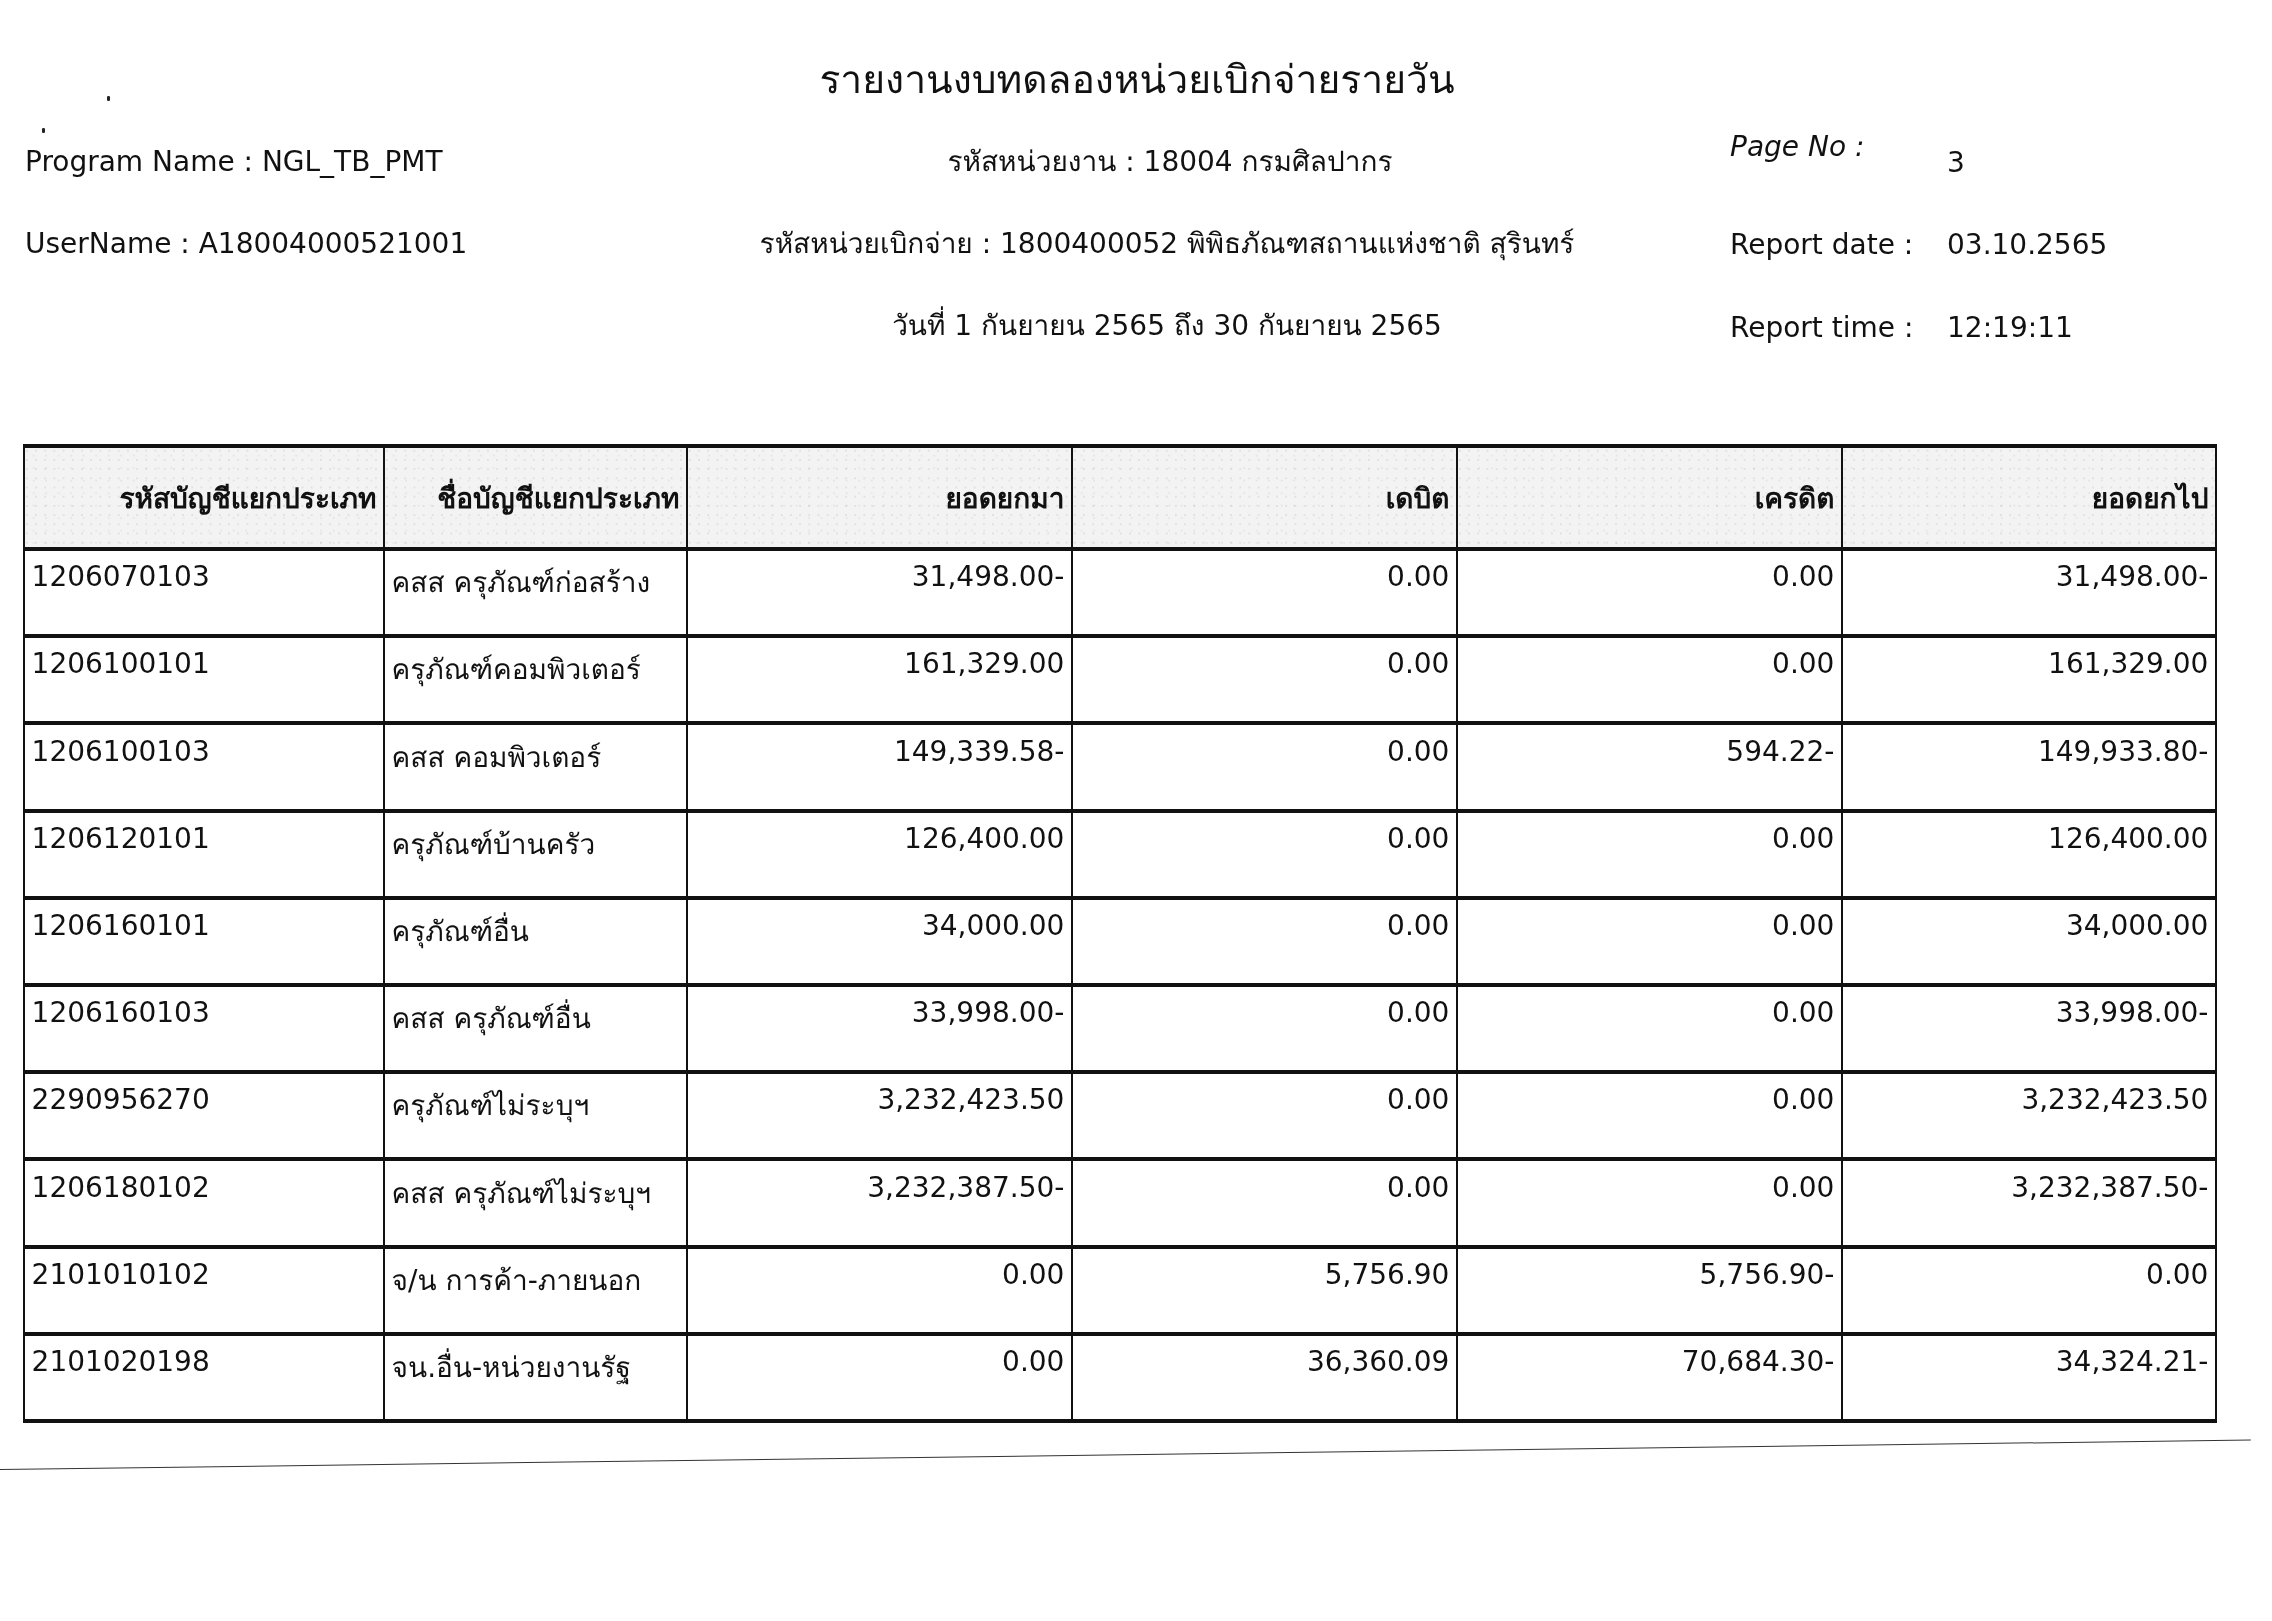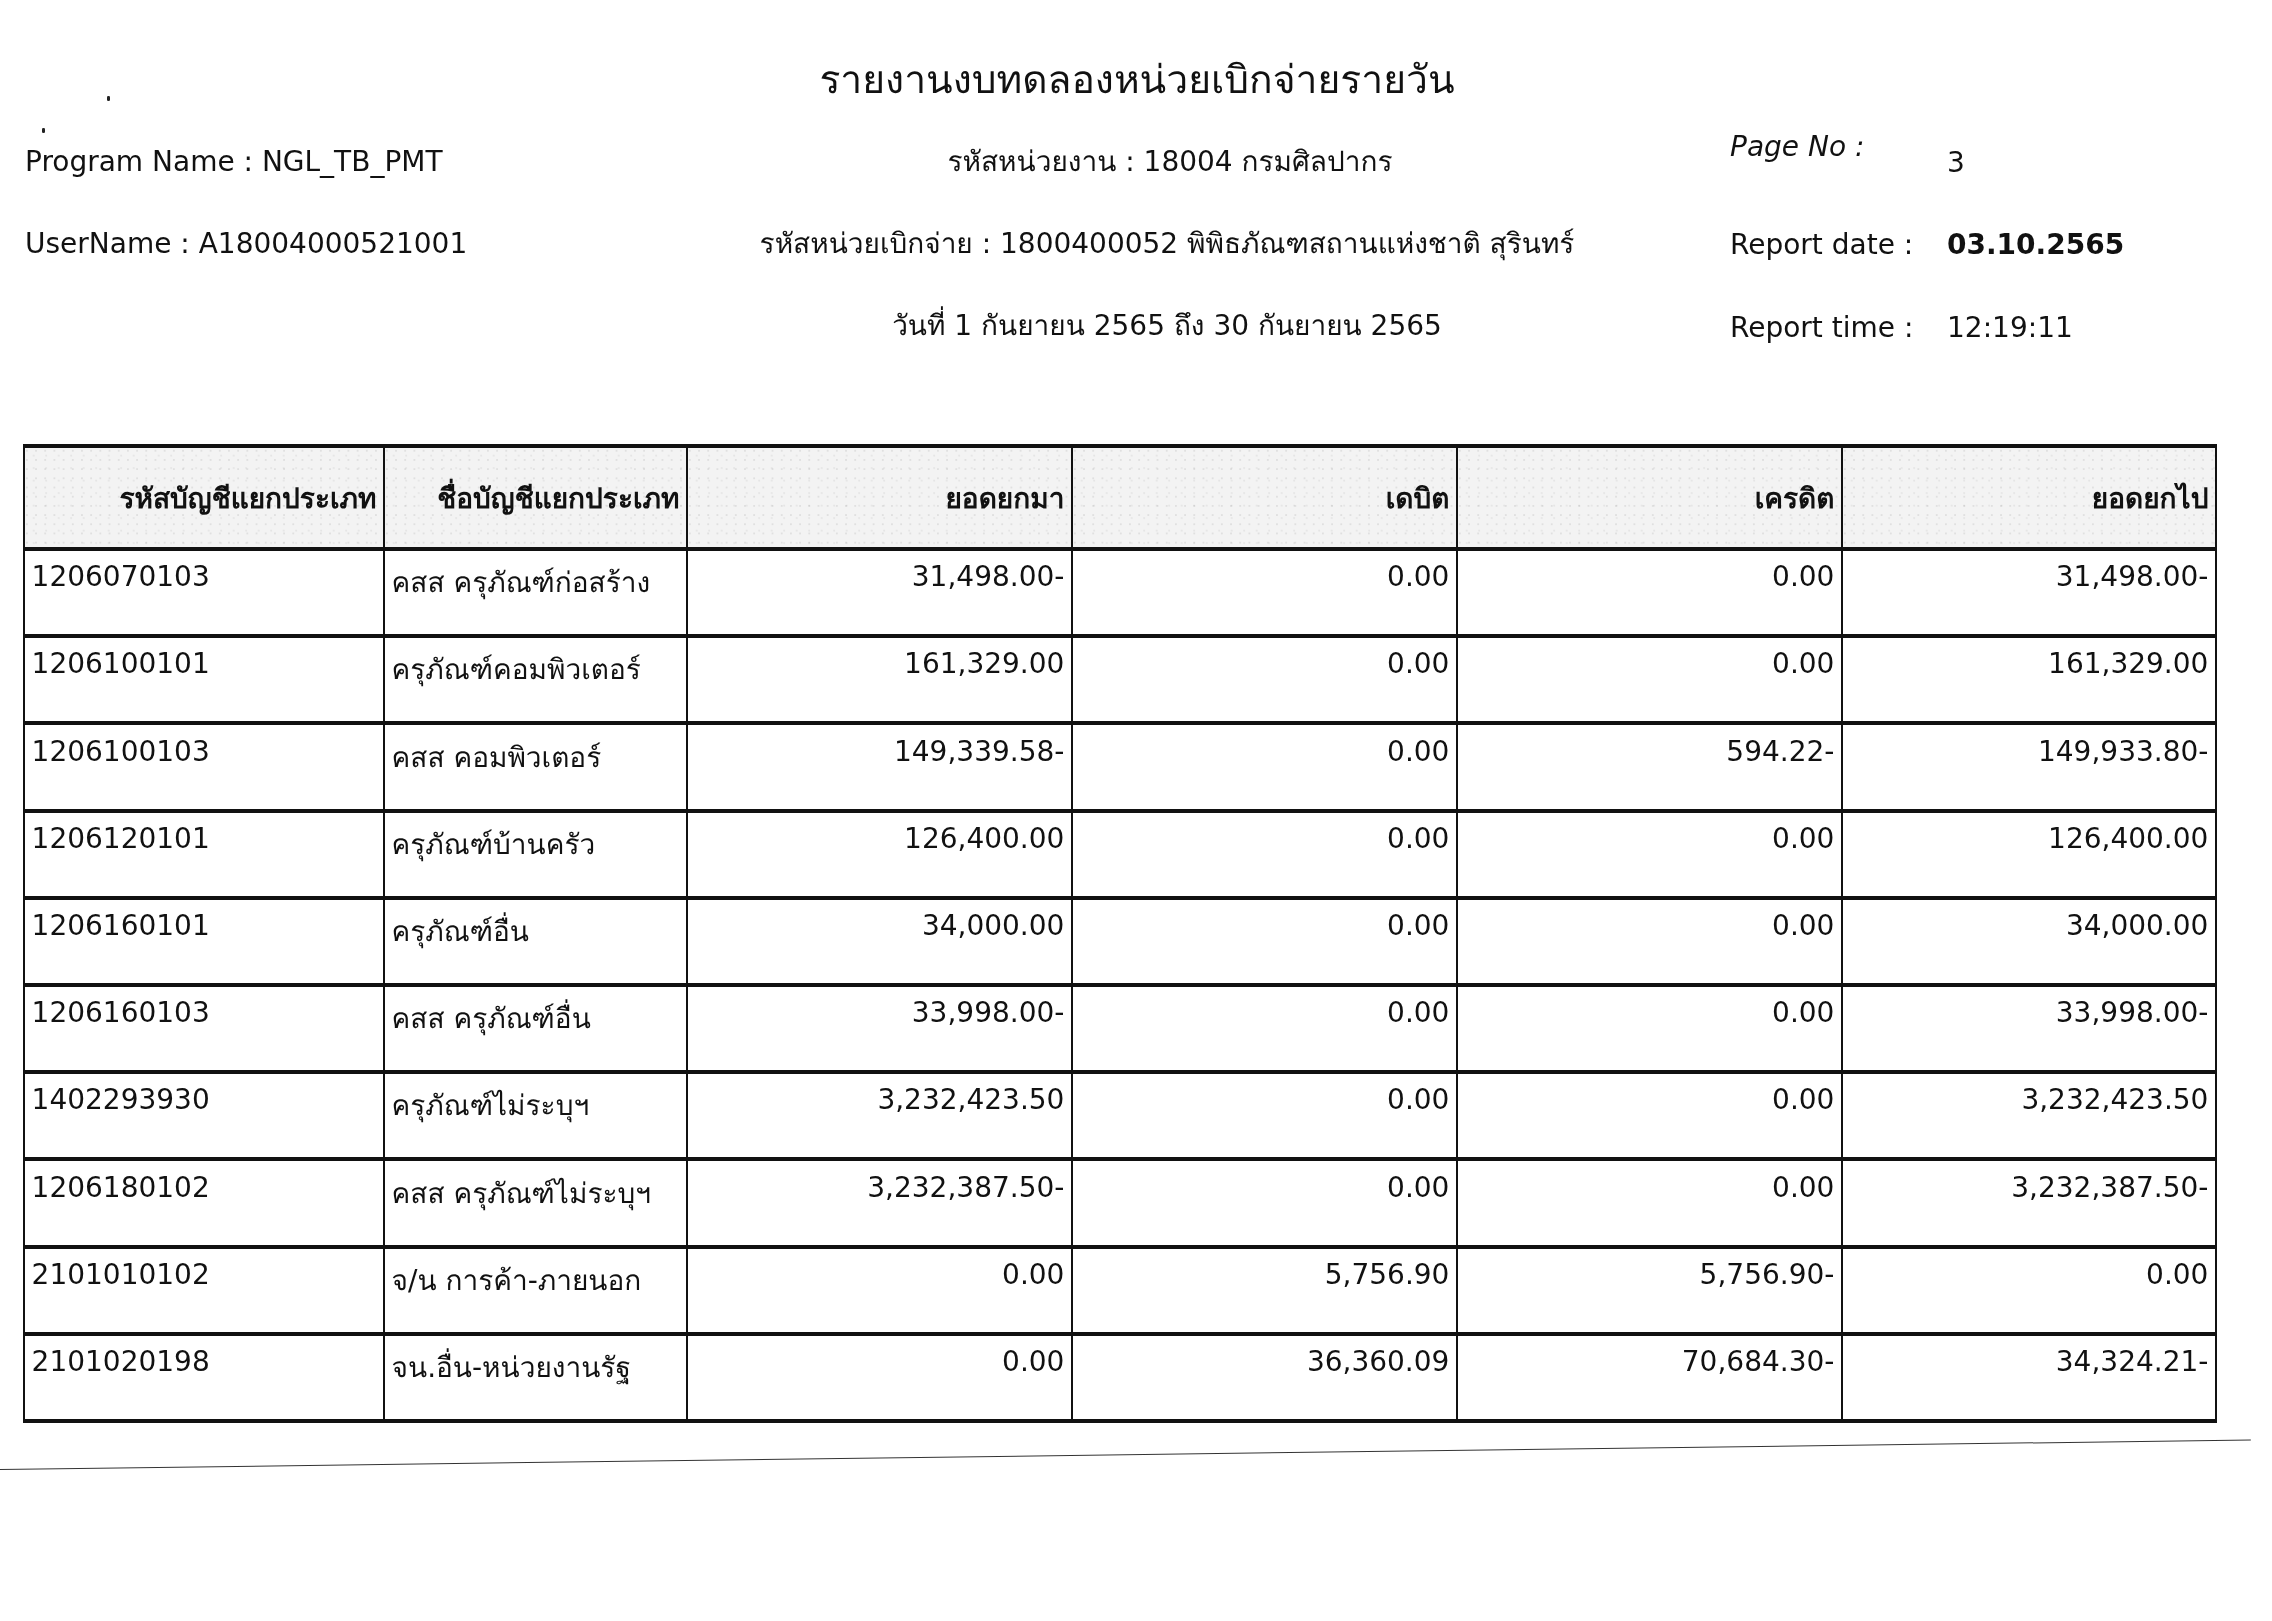--- a/index.html
+++ b/index.html
@@ -53,21 +53,21 @@
 <div class="abs hdr-text" style="left:25px; top:145px;">Program Name : NGL_TB_PMT</div>
 <div class="abs hdr-text" style="left:25px; top:227px;">UserName : A18004000521001</div>
 
 <div class="abs hdr-text center" style="left:1170px; top:145px;">รหัสหน่วยงาน : 18004 กรมศิลปากร</div>
 <div class="abs hdr-text center" style="left:1167px; top:227px;">รหัสหน่วยเบิกจ่าย : 1800400052 พิพิธภัณฑสถานแห่งชาติ สุรินทร์</div>
 <div class="abs hdr-text center" style="left:1167px; top:309px;">วันที่ 1 กันยายน 2565 ถึง 30 กันยายน 2565</div>
 
 <div class="abs hdr-text" style="left:1730px; top:130px;font-style:italic;">Page No :</div>
 <div class="abs hdr-text" style="left:1947px; top:146px;">3</div>
 <div class="abs hdr-text" style="left:1730px; top:228px;">Report date :</div>
-<div class="abs hdr-text" style="left:1947px; top:228px;font-weight:bold;">03.10.2565</div>
+<div class="abs hdr-text" style="left:1947px; top:228px;">03.10.2565</div>
 <div class="abs hdr-text" style="left:1730px; top:311px;">Report time :</div>
 <div class="abs hdr-text" style="left:1947px; top:311px;">12:19:11</div>
 
 <table class="report">
   <colgroup>
     <col style="width:360px">
       <col style="width:303px">
       <col style="width:385px">
     <col style="width:385px">
       <col style="width:385px">
@@ -126,21 +126,21 @@
       </tr>
       <tr>
         <td class="code">1206160103</td>
         <td class="name">คสส ครุภัณฑ์อื่น</td>
         <td class="num">33,998.00-</td>
         <td class="num">0.00</td>
         <td class="num">0.00</td>
         <td class="num">33,998.00-</td>
       </tr>
       <tr>
-        <td class="code">1402293930</td>
+        <td class="code">2290956270</td>
         <td class="name">ครุภัณฑ์ไม่ระบุฯ</td>
         <td class="num">3,232,423.50</td>
         <td class="num">0.00</td>
         <td class="num">0.00</td>
         <td class="num">3,232,423.50</td>
       </tr>
       <tr>
         <td class="code">1206180102</td>
         <td class="name">คสส ครุภัณฑ์ไม่ระบุฯ</td>
         <td class="num">3,232,387.50-</td>

